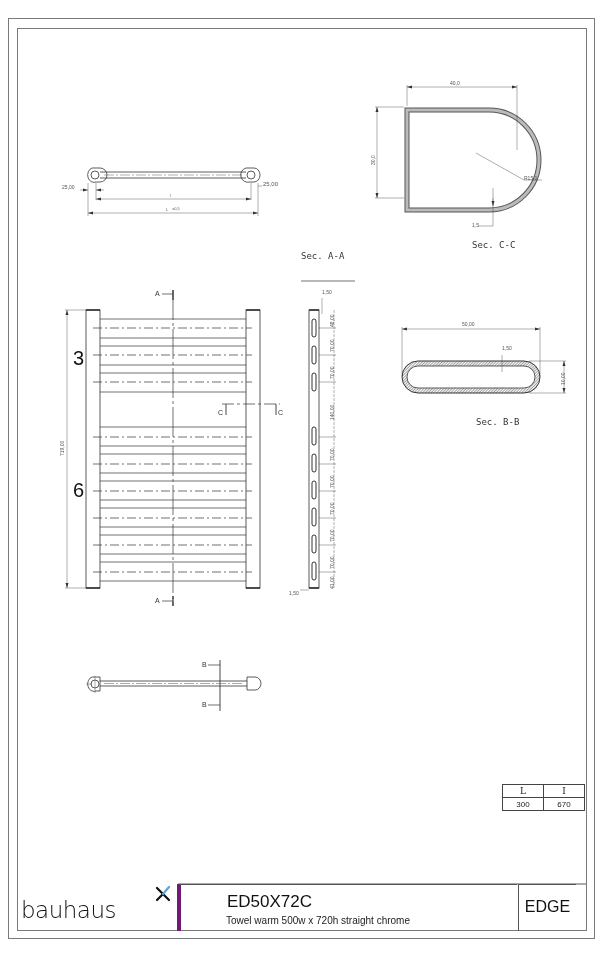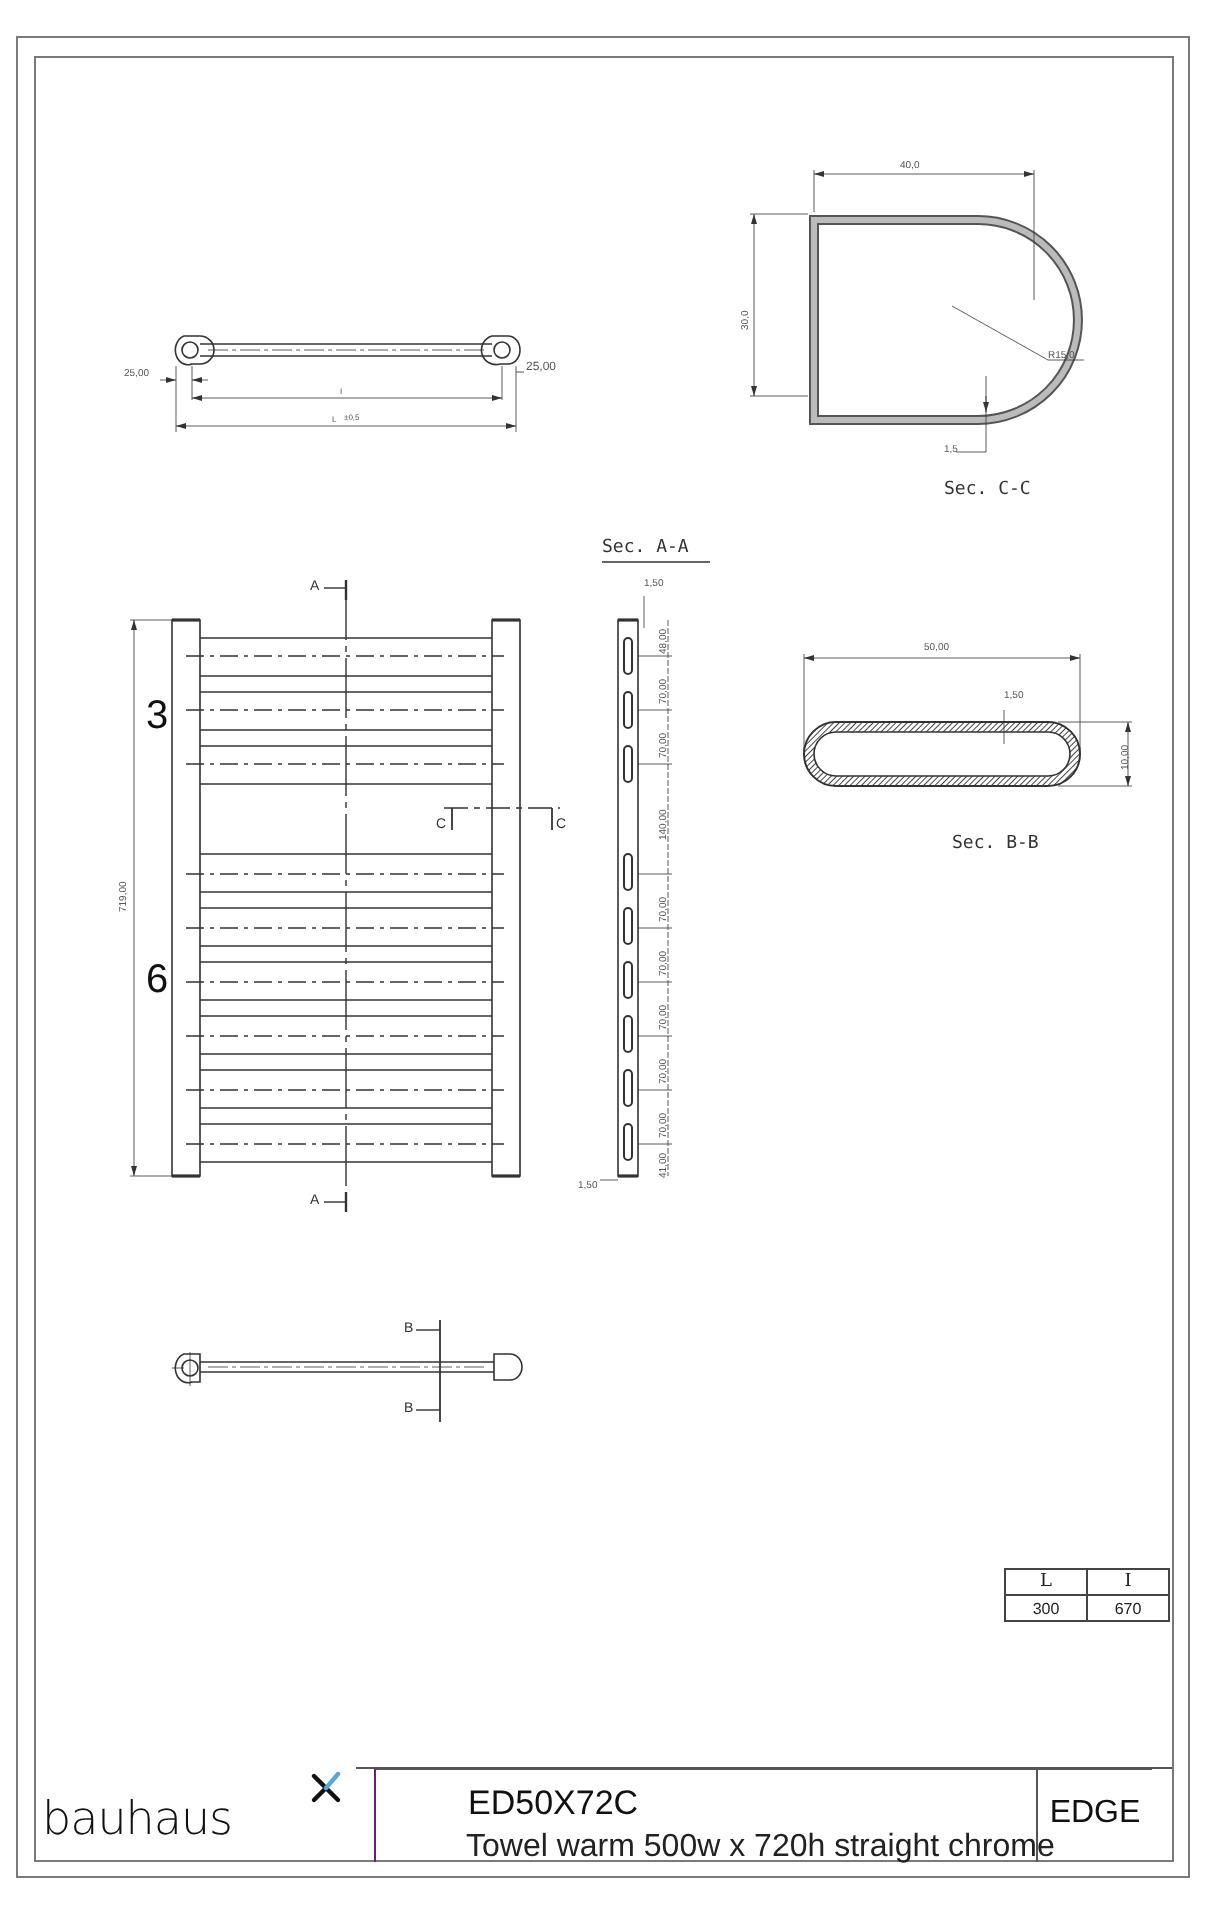--- a/index.html
+++ b/index.html
@@ -3,23 +3,23 @@
 <meta charset="utf-8">
 <style>
   html, body { margin: 0; padding: 0; background: #ffffff; }
   body { width: 604px; height: 959px; position: relative; overflow: hidden; font-family: "DejaVu Sans", sans-serif; }
   .sheet-outer { position: absolute; left: 8px; top: 18px; width: 587px; height: 921px; border: 1px solid #7a7a7a; box-sizing: border-box; }
   .sheet-inner { position: absolute; left: 17px; top: 28px; width: 570px; height: 903px; border: 1px solid #7a7a7a; box-sizing: border-box; }
   svg.drawing { position: absolute; left: 0; top: 0; }
   .title-block { position: absolute; left: 17px; top: 884px; width: 570px; height: 47px; box-sizing: border-box; }
   .tb-logo { position: absolute; left: 0; top: 0; width: 161px; height: 47px; }
   .tb-logo-text { position: absolute; left: 4px; top: 6px; font-family: "DejaVu Sans", sans-serif; font-size: 23px; letter-spacing: -0.5px; color: #111; font-weight: 300; line-height: 40px; }
-  .tb-desc { position: absolute; left: 170px; top: 0; width: 340px; height: 47px; border-left: 1px solid #701a75; border-top: 1px solid #555; box-sizing: border-box; }
+  .tb-desc { position: absolute; left: 160px; top: 0; width: 340px; height: 47px; border-left: 4px solid #701a75; border-top: 1px solid #555; box-sizing: border-box; }
   .tb-code { position: absolute; left: 46px; top: 7px; font-family: "Liberation Sans", sans-serif; font-size: 17px; color: #111; }
-  .tb-sub { position: absolute; left: 45px; top: 30px; font-family: "Liberation Sans", sans-serif; font-size: 16px; color: #222; white-space: nowrap; }
+  .tb-sub { position: absolute; left: 45px; top: 30px; font-family: "Liberation Sans", sans-serif; font-size: 10px; color: #222; white-space: nowrap; }
   .tb-range { position: absolute; left: 501px; top: 0; width: 58px; height: 47px; border-left: 1px solid #555; border-top: 1px solid #555; box-sizing: border-box; }
   .tb-range-text { position: absolute; left: 0; width: 100%; top: 13px; text-align: center; font-family: "Liberation Sans", sans-serif; font-size: 16px; color: #111; }
   .size-table { position: absolute; left: 502px; top: 784px; border-collapse: collapse; font-family: "Liberation Sans", sans-serif; }
   .size-table td { border: 1px solid #444; width: 40px; height: 12px; text-align: center; font-size: 8px; padding: 0; color: #222; }
   .size-table .hdr td { font-family: "DejaVu Serif", serif; font-size: 9px; }
   .lbl { position: absolute; color: #333; white-space: nowrap; }
   .dim { font-family: "Liberation Sans", sans-serif; font-size: 5px; color: #555; }
   .sec-title { font-family: "DejaVu Sans Mono", monospace; font-size: 9px; color: #333; }
   .big-num { font-family: "Liberation Sans", sans-serif; font-size: 20px; color: #111; }
   .cut { font-family: "Liberation Sans", sans-serif; font-size: 7px; color: #333; }
@@ -230,21 +230,21 @@
 <span class="lbl sec-title" style="left:472px; top:240px;text-align:center;">Sec. C-C</span>
 
 <span class="lbl big-num" style="left:73px; top:347px;">3</span>
 <span class="lbl big-num" style="left:73px; top:479px;">6</span>
 <span class="lbl dim vert" style="left:59px; top:456px;">719,00</span>
 <span class="lbl cut" style="left:155px; top:290px;">A</span>
 <span class="lbl cut" style="left:155px; top:597px;">A</span>
 <span class="lbl cut" style="left:218px; top:409px;">C</span>
 <span class="lbl cut" style="left:278px; top:409px;">C</span>
 
-<span class="lbl sec-title" style="left:301px; top:269px;">Sec. A-A</span>
+<span class="lbl sec-title" style="left:301px; top:251px;">Sec. A-A</span>
 <span class="lbl dim" style="left:322px; top:289px;">1,50</span>
 <span class="lbl dim" style="left:289px; top:590px;">1,50</span>
 <span class="lbl dim vert" style="left:329px; top:327px;">48,00</span>
 <span class="lbl dim vert" style="left:329px; top:352px;">70,00</span>
 <span class="lbl dim vert" style="left:329px; top:379px;">70,00</span>
 <span class="lbl dim vert" style="left:329px; top:420px;">140,00</span>
 <span class="lbl dim vert" style="left:329px; top:461px;">70,00</span>
 <span class="lbl dim vert" style="left:329px; top:488px;">70,00</span>
 <span class="lbl dim vert" style="left:329px; top:515px;">70,00</span>
 <span class="lbl dim vert" style="left:329px; top:542px;">70,00</span>

